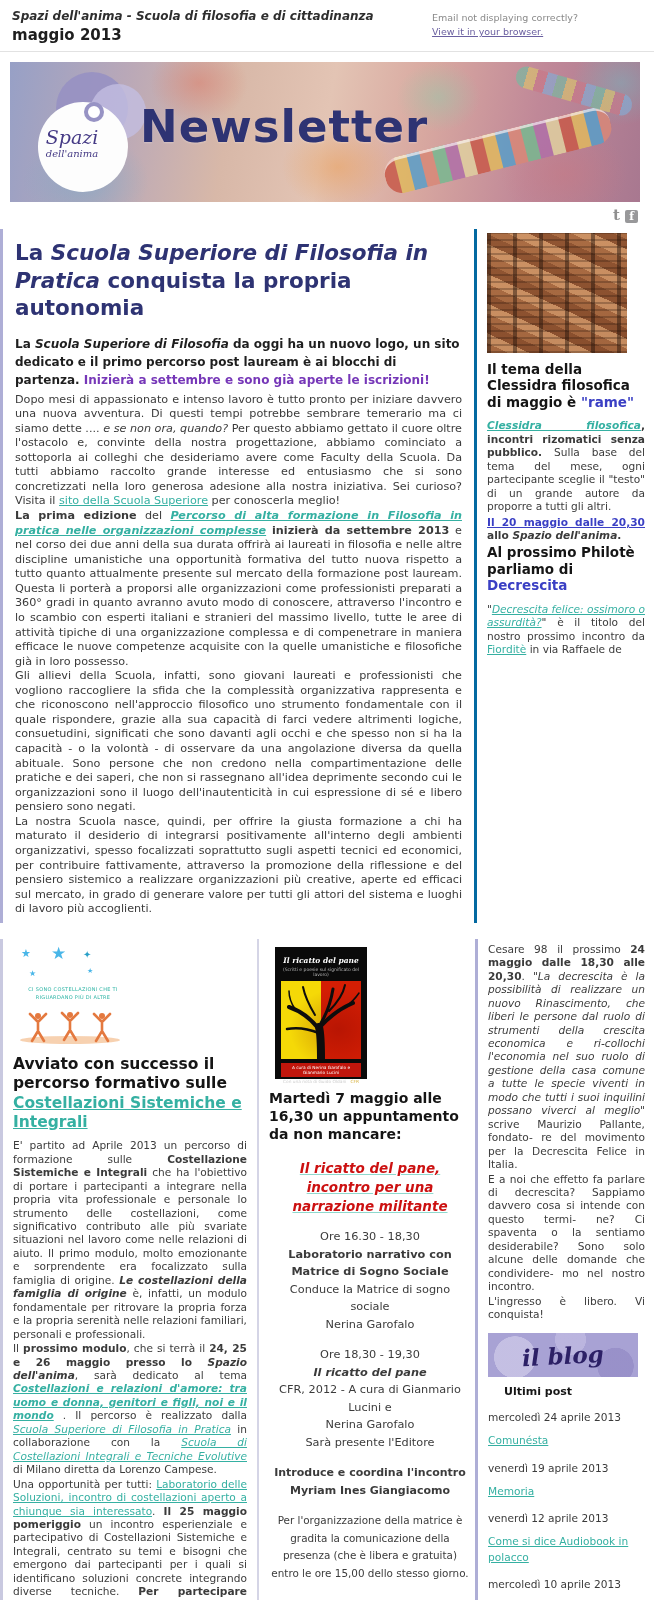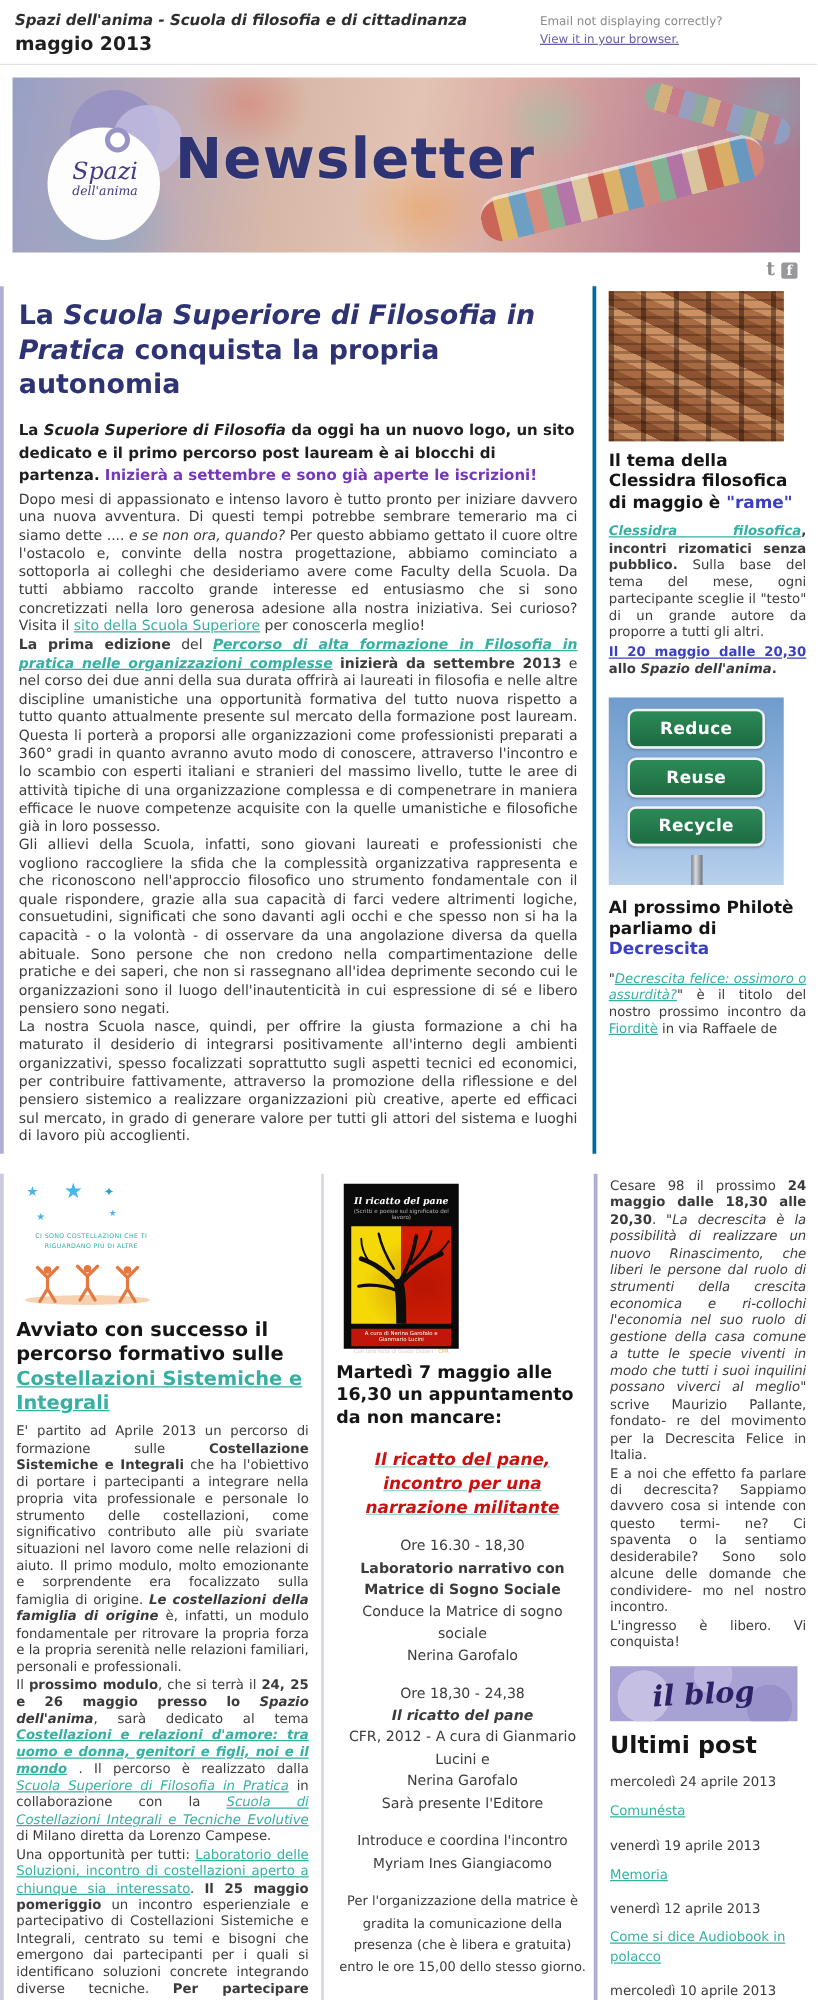--- a/index.html
+++ b/index.html
@@ -32,21 +32,21 @@
     transform:rotate(16deg);opacity:.7;
     background:repeating-linear-gradient(90deg,#7ab8a0 0 10px,#d8c070 10px 20px,#c87888 20px 30px,#88a8d0 30px 40px);}
   .banner-title{position:absolute;left:130px;top:38px;font-size:45px;font-weight:bold;color:#2e3373;
     letter-spacing:1px;text-shadow:0 1px 2px rgba(255,255,255,.25);}
   .logo{position:absolute;left:22px;top:10px;width:122px;height:122px;}
   .logo i{position:absolute;border-radius:50%;display:block;}
   .c-lav1{left:24px;top:0;width:72px;height:72px;background:rgba(150,145,195,.88);}
   .c-lav2{left:58px;top:12px;width:56px;height:56px;background:rgba(195,190,225,.8);}
   .c-white{left:6px;top:30px;width:90px;height:90px;background:#fdfdfd;}
   .c-dot{left:52px;top:30px;width:12px;height:12px;background:#fff;border:4px solid rgba(140,135,190,.9);}
-  .logo-text{position:absolute;left:12px;top:56px;width:80px;text-align:center;
+  .logo-text{position:absolute;left:0;top:56px;width:80px;text-align:center;
     font-family:"DejaVu Serif",serif;font-style:italic;color:#453a85;}
   .logo-line1{font-size:19px;line-height:1;}
   .logo-line2{font-size:10px;margin-top:1px;}
 
   
   .social-row{height:18px;text-align:right;padding:3px 16px 0 0;}
   .icon-tw{font-family:"DejaVu Serif",serif;font-weight:bold;color:#8f8f8f;font-size:15px;margin-right:5px;cursor:pointer;}
   .icon-fb{display:inline-block;width:13px;height:13px;background:#98989a;color:#fff;font-size:11px;
     font-weight:bold;text-align:center;line-height:13px;border-radius:2px;cursor:pointer;font-family:"DejaVu Serif",serif;}
 
@@ -105,37 +105,37 @@
   .schedule .line{min-height:15px;}
   .schedule .blank{height:13px;}
 
   .blog-banner{width:150px;height:44px;margin:12px 0 8px;display:flex;align-items:center;justify-content:center;
     background:radial-gradient(46px 46px at 18% 55%, rgba(198,193,228,.95) 0 45%, transparent 46%),
                radial-gradient(34px 34px at 55% 15%, rgba(189,183,224,.9) 0 45%, transparent 46%),
                radial-gradient(40px 40px at 85% 75%, rgba(151,143,200,.9) 0 45%, transparent 46%),
                #a8a2d4;}
   .blog-banner span{font-family:"DejaVu Serif",serif;font-style:italic;font-weight:bold;font-size:23px;
     color:#2c2066;transform:rotate(-3deg);}
-  .blog-heading{font-size:19px;font-weight:bold;margin:4px 0 4px;color:#151515;}
+  .blog-heading{font-size:11px;font-weight:bold;margin:4px 16px 4px;color:#151515;}
   .post-date{font-size:10.6px;margin:13px 0 4px;color:#3b3b3b;}
   a.post-link{display:inline-block;color:#35b0a2;font-size:10.6px;text-decoration:underline;
     margin:6px 0 0;line-height:1.45;cursor:pointer;}
 
   
   .seg-i{font-style:italic;}
   .seg-b{font-weight:bold;}
   .seg-bi{font-weight:bold;font-style:italic;}
   .seg-purple{color:#7637b8;font-weight:bold;}
   .seg-blue{color:#3a3fc4;}
   .seg-blueb{color:#3a3fc4;font-weight:bold;text-decoration:underline;}
   a.seg-link,a.seg-linki,a.seg-linkbi,a.seg-linksm,a.seg-hlink{color:#35b0a2;text-decoration:underline;cursor:pointer;}
   a.seg-linki{font-style:italic;}
   a.seg-linkbi{font-weight:bold;font-style:italic;}
   a.seg-hlink{font-weight:bold;}
-  .seg-bsm{font-weight:normal;font-size:11px;}
+  .seg-bsm{font-weight:bold;font-size:11px;}
   .seg-sm{font-size:10.4px;}
 </style>
 </head>
 <body>
 
 <div class="page">
 
   <div class="preheader">
     <div class="preheader-left">
       <div class="brand">Spazi dell'anima - Scuola di filosofia e di cittadinanza</div>
@@ -177,26 +177,20 @@
       <p class="bodytext"><span>Gli allievi della Scuola, infatti, sono giovani laureati e professionisti che vogliono raccogliere la sfida che la complessità organizzativa rappresenta e che riconoscono nell'approccio filosofico uno strumento fondamentale con il quale rispondere, grazie alla sua capacità di farci vedere altrimenti logiche, consuetudini, significati che sono davanti agli occhi e che spesso non si ha la capacità  - o la volontà - di osservare da una angolazione diversa da quella abituale. Sono persone che non credono nella compartimentazione delle pratiche e dei saperi, che non si rassegnano all'idea deprimente secondo cui  le organizzazioni sono  il luogo dell'inautenticità  in cui  espressione di sé e libero pensiero sono negati.</span></p>
       <p class="bodytext"><span>La nostra Scuola nasce, quindi, per offrire la giusta formazione a chi ha maturato il desiderio di integrarsi positivamente all'interno degli ambienti organizzativi, spesso focalizzati soprattutto sugli aspetti tecnici ed economici, per contribuire fattivamente, attraverso la promozione della riflessione e del pensiero sistemico a realizzare organizzazioni più creative, aperte ed efficaci sul mercato, in grado di generare valore per tutti gli attori del sistema e luoghi di lavoro più accoglienti.</span></p>
     </div>
 
     <div class="sidebar">
       <div class="img-copper"></div>
       <h2><span>Il tema della Clessidra filosofica di maggio è </span><span class="seg-blue">"rame"</span></h2>
       <p><a class="seg-linkbi">Clessidra filosofica</a><span class="seg-b">, </span><span class="seg-b">incontri rizomatici senza pubblico.</span><span> Sulla base del tema del mese, ogni partecipante sceglie il "testo" di un grande autore da proporre a tutti gli altri.</span></p>
       <p><span class="seg-blueb">Il 20 maggio dalle 20,30</span><span class="seg-b"> allo </span><span class="seg-bi">Spazio dell'anima</span><span class="seg-b">.</span></p>
 
-      <div class="img-recycle">
-        <div class="sign">Reduce</div>
-        <div class="sign">Reuse</div>
-        <div class="sign">Recycle</div>
-        <div class="pole"></div>
-      </div>
       <h2><span>Al prossimo Philotè parliamo di </span><span class="seg-blue">Decrescita</span></h2>
       <p><span>"</span><a class="seg-linki">Decrescita felice: ossimoro o assurdità?</a><span>" è il titolo del nostro prossimo incontro da </span><a class="seg-link">Fiorditè</a><span> in via Raffaele de</span></p>
     </div>
   </div>
 
   <div class="bottom-section">
 
     <div class="col-left">
       <div class="constellation">
         <span class="star" style="left:6px;top:4px;font-size:11px;">★</span>
@@ -252,21 +246,21 @@
       </div>
       <h3>Martedì 7 maggio alle 16,30 un appuntamento da non mancare:</h3>
       <div class="red-title">Il ricatto del pane, incontro per una narrazione militante</div>
       <div class="schedule">
           <div class="line"><span>Ore 16.30 - 18,30</span></div>
           <div class="line"><span class="seg-b">Laboratorio narrativo con</span></div>
           <div class="line"><span class="seg-b">Matrice di Sogno Sociale</span></div>
           <div class="line"><span>Conduce la Matrice di sogno sociale</span></div>
           <div class="line"><span>Nerina Garofalo</span></div>
           <div class="blank"></div>
-          <div class="line"><span>Ore 18,30 - 24,38</span></div>
+          <div class="line"><span>Ore 18,30 - 19,30</span></div>
           <div class="line"><span class="seg-bi">Il ricatto del pane</span></div>
           <div class="line"><span>CFR, 2012 - A cura di Gianmario Lucini e</span></div>
           <div class="line"><span>Nerina Garofalo</span></div>
           <div class="line"><span>Sarà presente l'Editore</span></div>
           <div class="blank"></div>
           <div class="line"><span class="seg-bsm">Introduce e coordina l'incontro</span></div>
           <div class="line"><span class="seg-bsm">Myriam Ines Giangiacomo</span></div>
           <div class="blank"></div>
           <div class="line"><span class="seg-sm">Per l'organizzazione della matrice è gradita la comunicazione della presenza (che è libera e gratuita) entro le ore 15,00 dello stesso giorno.</span></div>
         </div>

